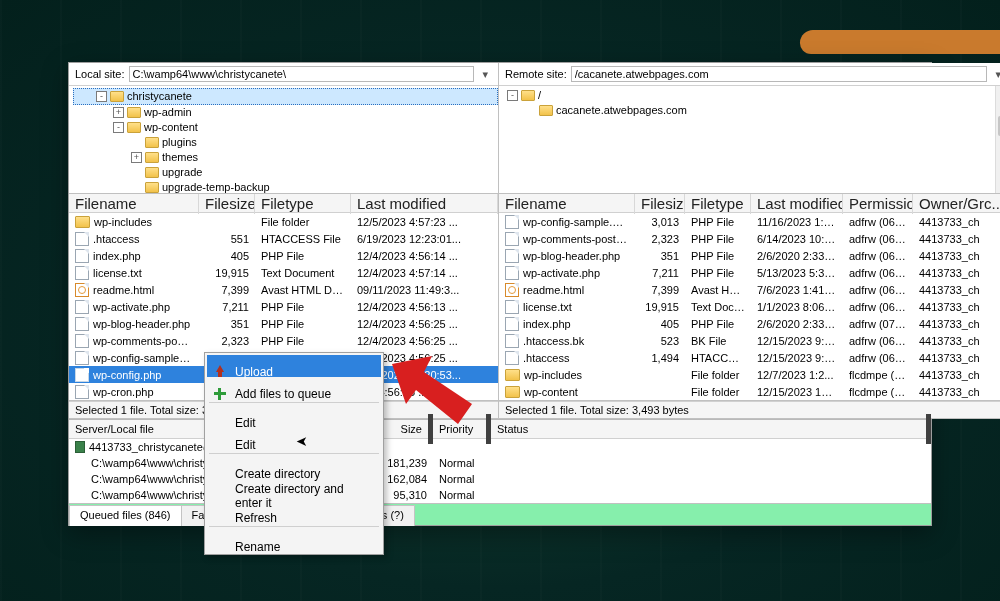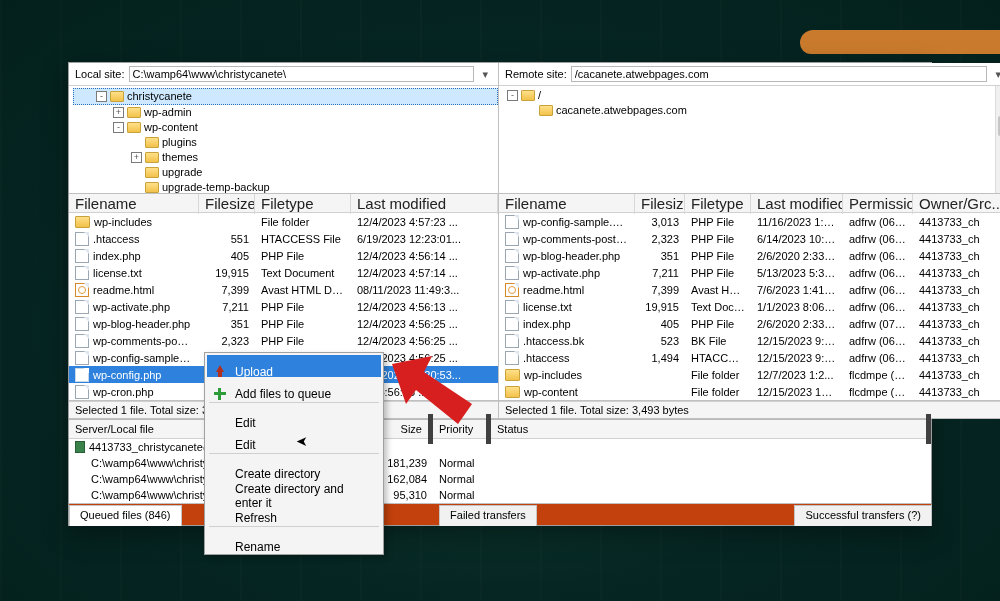--- a/index.html
+++ b/index.html
@@ -164,21 +164,21 @@
   .queue-header {
     display:flex; background:#f5f5f5; border-bottom:1px solid #d0d0d0; height:19px; align-items:center;
   }
   .queue-header > div { padding:9px 6px; border-right:5px solid #404040; }
   .qh1{width:198px}.qh2{width:70px}.qh3{width:96px;text-align:right}.qh4{width:58px}.qh5{flex:1}
   .queue-body { flex:1; overflow:hidden; font-size:11px; }
   .q-row{display:flex;height:16px;align-items:center}
   .q-row > div{padding:0 6px;overflow:hidden;white-space:nowrap}
   .q1{width:198px}.q2{width:70px}.q3{width:96px;text-align:right}.q4{width:58px}.q5{flex:1}
   .q-row.server .srvico{display:inline-block;width:10px;height:12px;background:#3a814a;margin-right:4px;vertical-align:-2px;border:1px solid #2b5f37;}
-  .tabs { display:flex; height:22px; border-top:1px solid #c0c0c0; background:#c2410c;justify-content:space-between; }
+  .tabs { display:flex; height:22px; border-top:1px solid #c0c0c0; background:#86efac; }
   .tabs .tab { padding:3px 10px; border:1px solid #c4c4c4; border-bottom:none; background:#f1f1f1;
                margin-right:-1px; font-size:11px; position:relative; top:1px;}
   .tabs .tab.active{ background:#fff; }
 </style>
 </head>
 <body>
 
 <div class="bg-stripes"></div>
 <div class="capsule"></div>
 
@@ -233,21 +233,21 @@
             <div class="c1">Filename</div>
             <div class="c2">Filesize</div>
             <div class="c3">Filetype</div>
             <div class="c4">Last modified</div>
           </div>
         <div class="lv-body" id="local-lv-b">
             <div class="lv-row">
               <div class="c1"><span class="folderico"></span>wp-includes</div>
               <div class="c2"></div>
               <div class="c3">File folder</div>
-              <div class="c4">12/4/2023 4:57:23 ...</div>
+              <div class="c4">12/5/2023 4:57:23 ...</div>
             </div>
             <div class="lv-row">
               <div class="c1"><span class="fileico"></span>.htaccess</div>
               <div class="c2">551</div>
               <div class="c3">HTACCESS File</div>
               <div class="c4">6/19/2023 12:23:01...</div>
             </div>
             <div class="lv-row">
               <div class="c1"><span class="fileico"></span>index.php</div>
               <div class="c2">405</div>
@@ -257,21 +257,21 @@
             <div class="lv-row">
               <div class="c1"><span class="fileico"></span>license.txt</div>
               <div class="c2">19,915</div>
               <div class="c3">Text Document</div>
               <div class="c4">12/4/2023 4:57:14 ...</div>
             </div>
             <div class="lv-row">
               <div class="c1"><span class="fileico htmlico"></span>readme.html</div>
               <div class="c2">7,399</div>
               <div class="c3">Avast HTML Docu...</div>
-              <div class="c4">08/11/2023 11:49:3...</div>
+              <div class="c4">09/11/2023 11:49:3...</div>
             </div>
             <div class="lv-row">
               <div class="c1"><span class="fileico"></span>wp-activate.php</div>
               <div class="c2">7,211</div>
               <div class="c3">PHP File</div>
               <div class="c4">12/4/2023 4:56:13 ...</div>
             </div>
             <div class="lv-row">
               <div class="c1"><span class="fileico"></span>wp-blog-header.php</div>
               <div class="c2">351</div>

